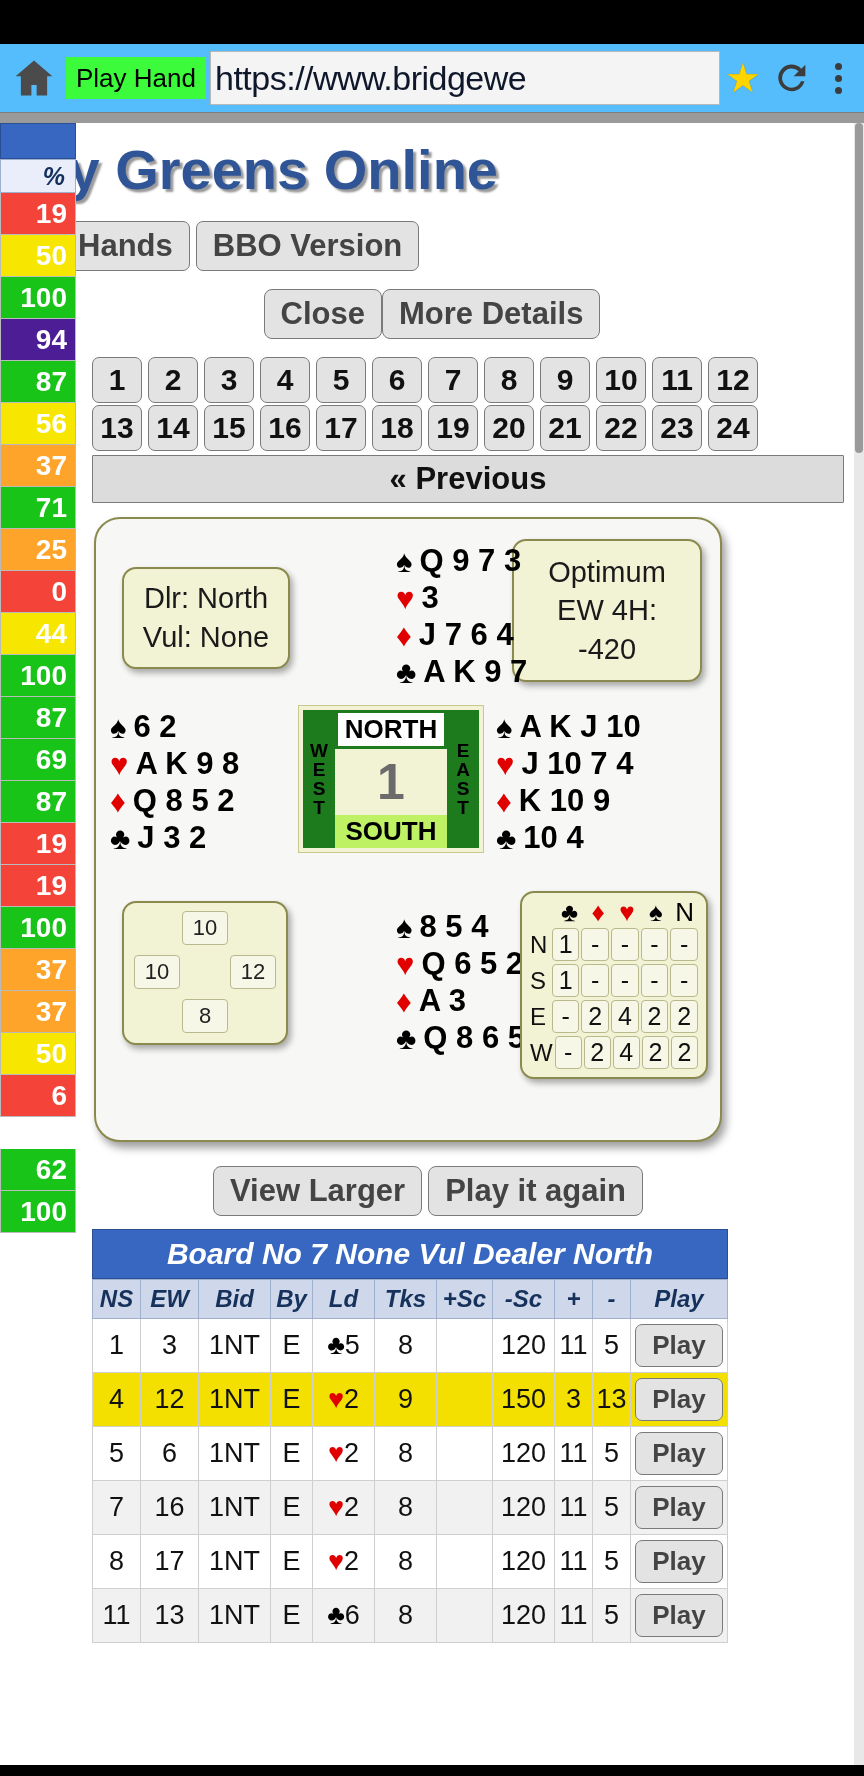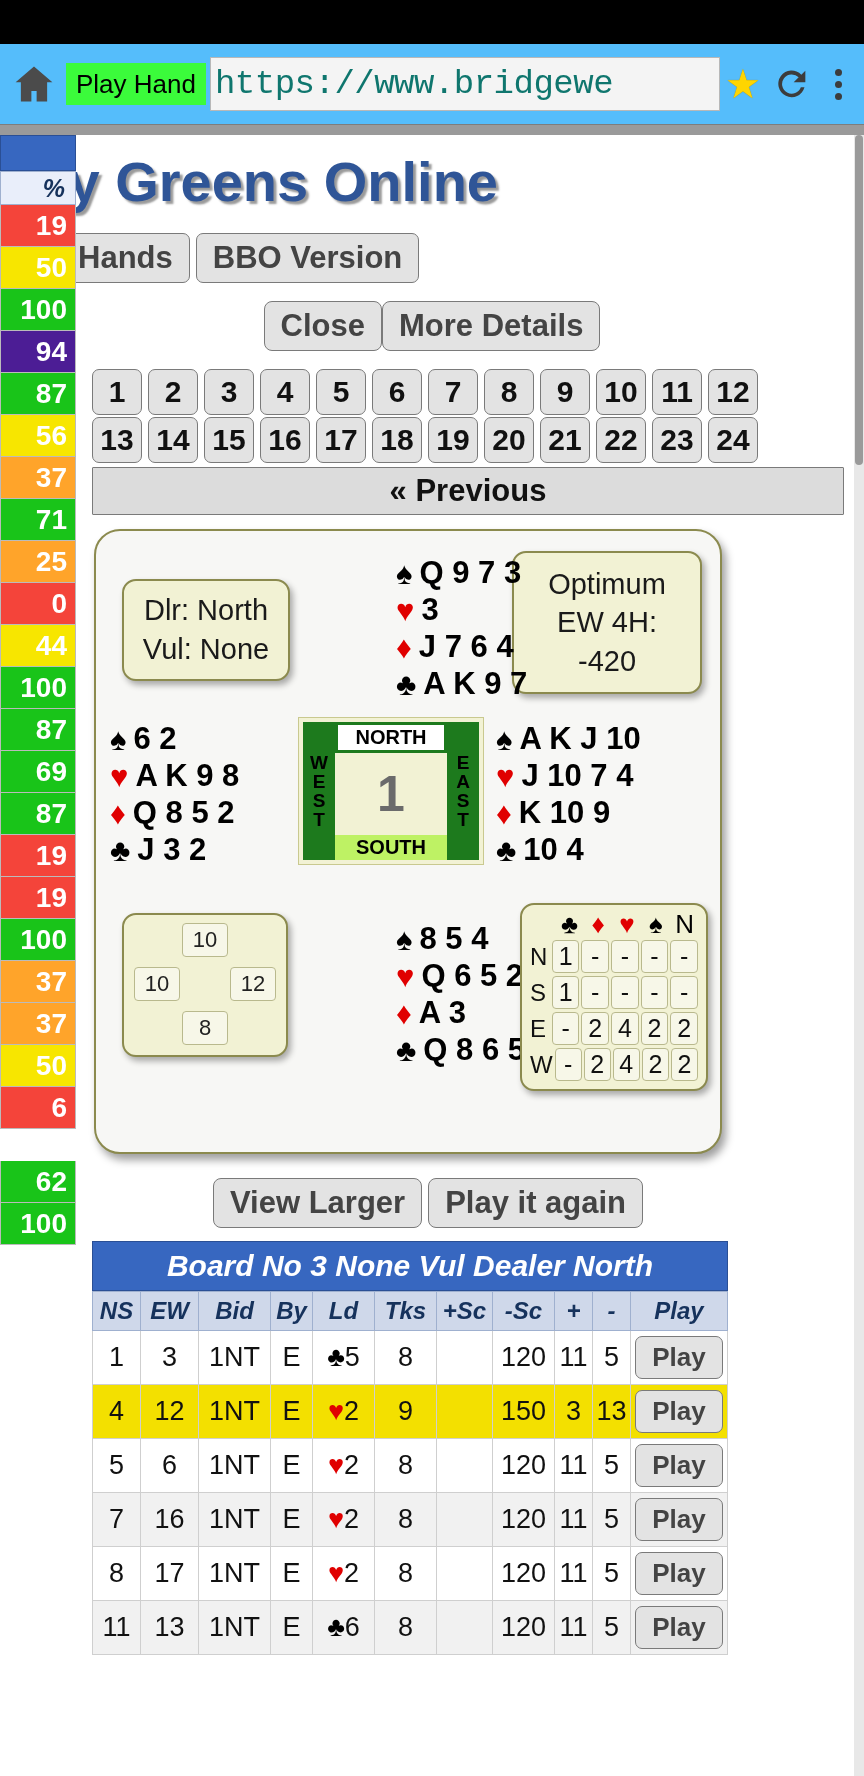--- a/index.html
+++ b/index.html
@@ -4,26 +4,26 @@
 <style>
   html,body{margin:0;padding:0;background:#000;}
   body{width:864px;height:1776px;overflow:hidden;font-family:"Liberation Sans",sans-serif;}
 
   .screen{position:relative;width:864px;height:1776px;background:#000;}
 
   
   .statusbar{height:44px;background:#000;}
 
   
-  .chrome{height:80px;background:#55bdfb;display:flex;align-items:center;padding:0 6px;box-sizing:border-box;}
+  .chrome{height:68px;background:#55bdfb;display:flex;align-items:center;padding:0 6px;box-sizing:border-box;}
   .home-icon{width:56px;height:56px;display:flex;align-items:center;justify-content:center;}
   .home-icon svg{width:42px;height:42px;}
   .playhand{background:#3bfb3b;color:#000;font-size:26px;padding:8px 10px;margin-left:4px;white-space:nowrap;line-height:1;font-family:"Liberation Sans",sans-serif;}
   .urlbar{flex:1;margin-left:4px;background:#f4f4f4;border:1px solid #b8b8b8;height:54px;display:flex;align-items:center;padding:0 4px;box-sizing:border-box;overflow:hidden;}
-  .urlbar span{font-size:34px;color:#0f766e;white-space:nowrap;letter-spacing:-0.5px;font-family:Liberation Mono, monospace;}
+  .urlbar span{font-size:34px;color:#0f172a;white-space:nowrap;letter-spacing:-0.5px;}
   .star-icon{width:46px;display:flex;align-items:center;justify-content:center;font-size:40px;color:#ffd500;text-shadow:0 0 1px #9a7d00;}
   .reload-icon{width:52px;display:flex;align-items:center;justify-content:center;}
   .reload-icon svg{width:40px;height:40px;}
   .menu-icon{width:40px;display:flex;flex-direction:column;align-items:center;justify-content:center;gap:5px;}
   .menu-icon i{display:block;width:7px;height:7px;border-radius:50%;background:#3c3c3c;}
 
   .chrome-sep{height:10px;background:#9a9a9a;border-top:1px solid #7d7d7d;}
 
   
   .page{position:relative;background:#fff;height:1642px;overflow:hidden;}
@@ -70,21 +70,21 @@
   .hand-e{left:400px;top:190px;}
   .hand-s{left:300px;top:390px;}
 
   
   .compass{position:absolute;left:202px;top:186px;width:186px;height:148px;background:#f2f2d4;
      border:1px solid #c9c98f;box-sizing:border-box;padding:4px;}
   .compass-in{position:relative;width:100%;height:100%;display:flex;}
   .compass-side{width:32px;background:linear-gradient(90deg,#1d7a1d,#1d7a1d);color:#000;font-size:19px;
      font-weight:bold;display:flex;flex-direction:column;align-items:center;justify-content:center;line-height:1.0;}
   .compass-mid{flex:1;display:flex;flex-direction:column;justify-content:space-between;background:#1d7a1d;}
-  .compass-lbl{background:#fff;border:3px solid #1d7a1d;font-size:20px;font-weight:bold;text-align:center;color:#000;padding:1px 0;}
+  .compass-lbl{background:#fff;border:3px solid #1d7a1d;font-size:26px;font-weight:bold;text-align:center;color:#000;padding:1px 0;}
   .compass-lbl.south{background:#bef264;color:#000;border:none;}
   .compass-num{flex:1;display:flex;align-items:center;justify-content:center;background:#f2f2d4;font-size:50px;font-weight:bold;color:#6b6b6b;}
 
   
   .trickbox{position:absolute;left:26px;top:382px;width:166px;height:144px;background:#f2f2d4;
      border:2px solid #8b8a4e;border-radius:14px;box-shadow:3px 4px 6px rgba(0,0,0,.32);box-sizing:border-box;}
   .tcell{position:absolute;min-width:36px;height:32px;background:#f7f7e8;border:1px solid #b9b98d;border-radius:4px;
      display:flex;align-items:center;justify-content:center;font-size:22px;color:#222;padding:0 4px;}
   .tc-n{left:50%;transform:translateX(-50%);top:8px;}
   .tc-w{left:10px;top:52px;}
@@ -372,21 +372,21 @@
 
       </div>
     </div>
 
     <div class="viewrow">
       <div class="greybtn">View Larger</div>
       <div class="greybtn">Play it again</div>
     </div>
 
     <div class="results">
-      <div class="res-title">Board No 3 None Vul Dealer North</div>
+      <div class="res-title">Board No 7 None Vul Dealer North</div>
       <table class="res">
         <colgroup>
           <col style="width:48px">
             <col style="width:58px">
             <col style="width:72px">
             <col style="width:42px">
           <col style="width:62px">
             <col style="width:62px">
             <col style="width:56px">
             <col style="width:62px">

